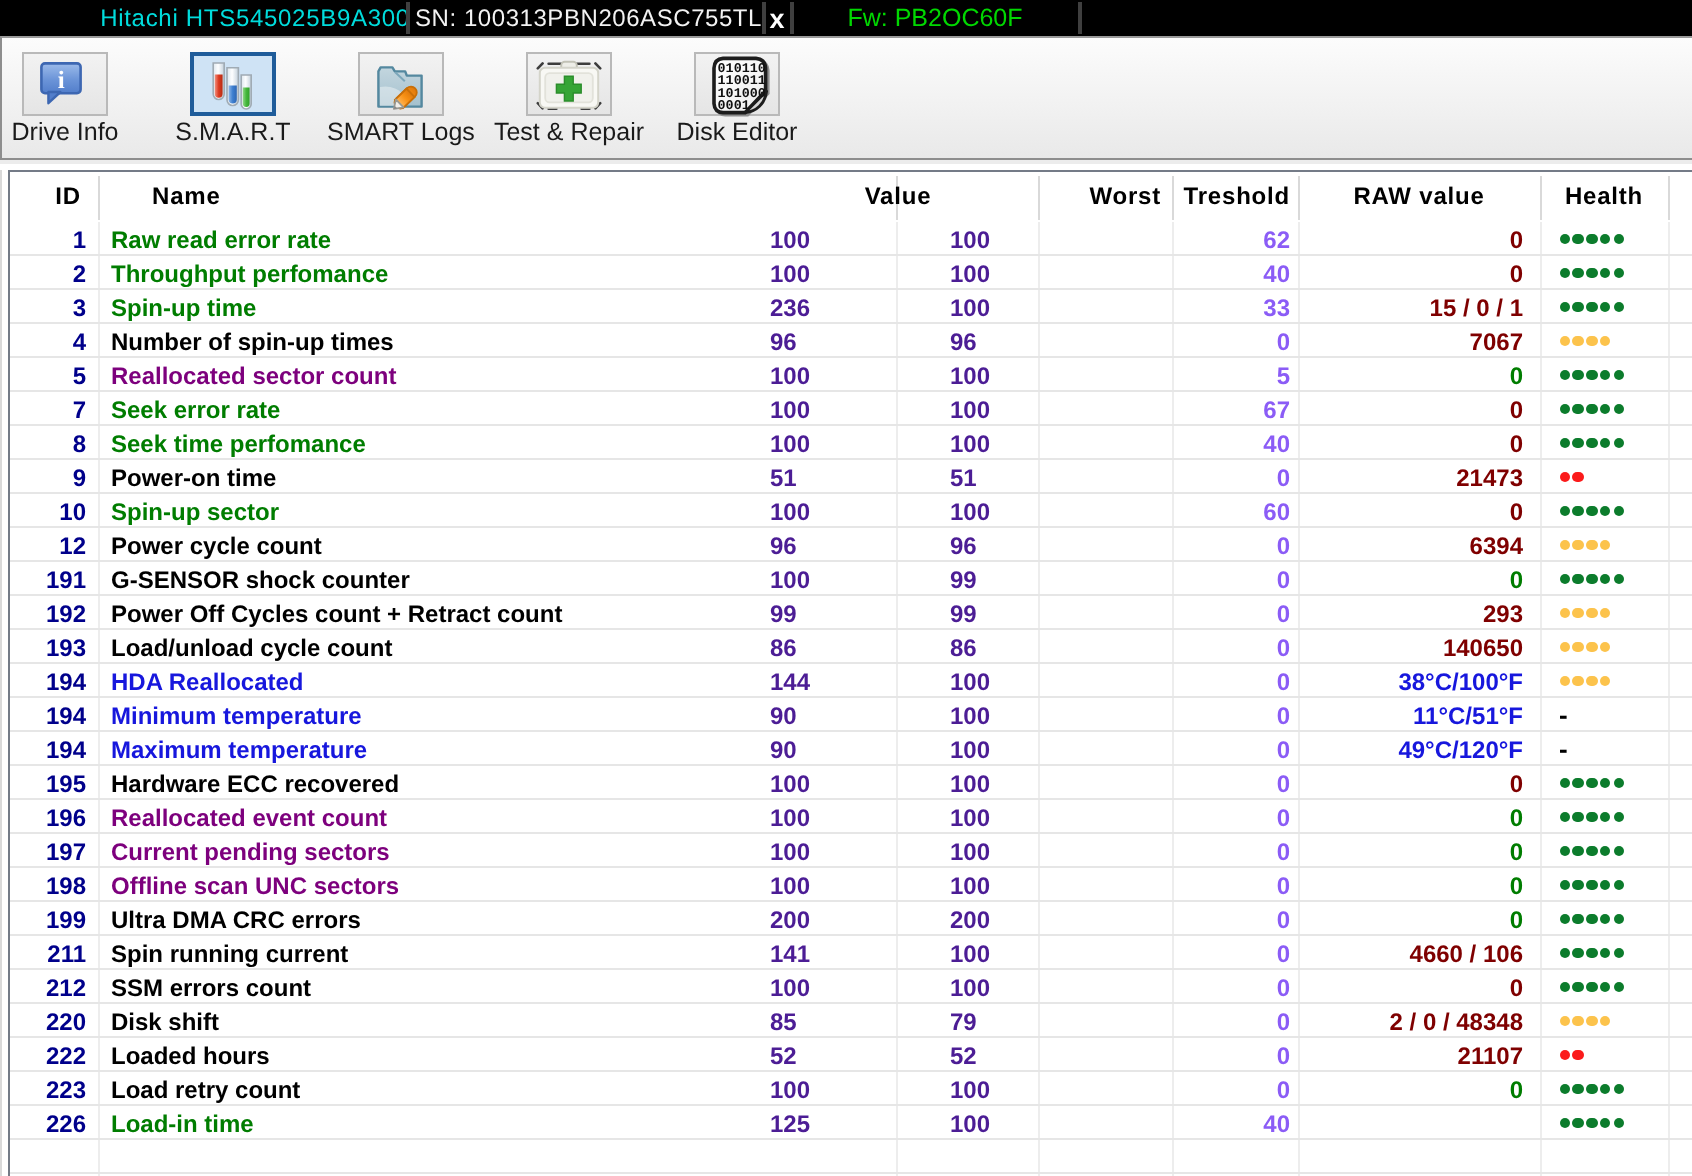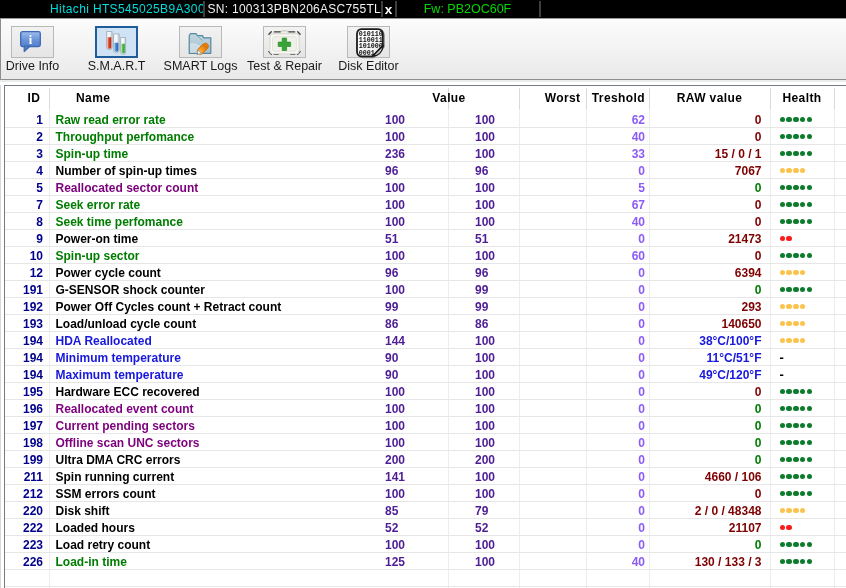--- a/index.html
+++ b/index.html
@@ -426,20 +426,19 @@
           <span class="c5">0</span>
           <span class="c6 gr">0</span>
           <span class="c7"><i class="d dg"></i><i class="d dg"></i><i class="d dg"></i><i class="d dg"></i><i class="d dg"></i></span>
         </div>
 <div class="r">
           <span class="c1">226</span>
           <span class="c2 g">Load-in time</span>
           <span class="c3">125</span>
           <span class="c4">100</span>
           <span class="c5">40</span>
-          <span class="c6 m">130 / 133 / 3</span>
           <span class="c7"><i class="d dg"></i><i class="d dg"></i><i class="d dg"></i><i class="d dg"></i><i class="d dg"></i></span>
         </div>
 <div class="r"></div>
 <div class="r"></div>
 </div>
 </div>
 </div>
 
 </body></html>

